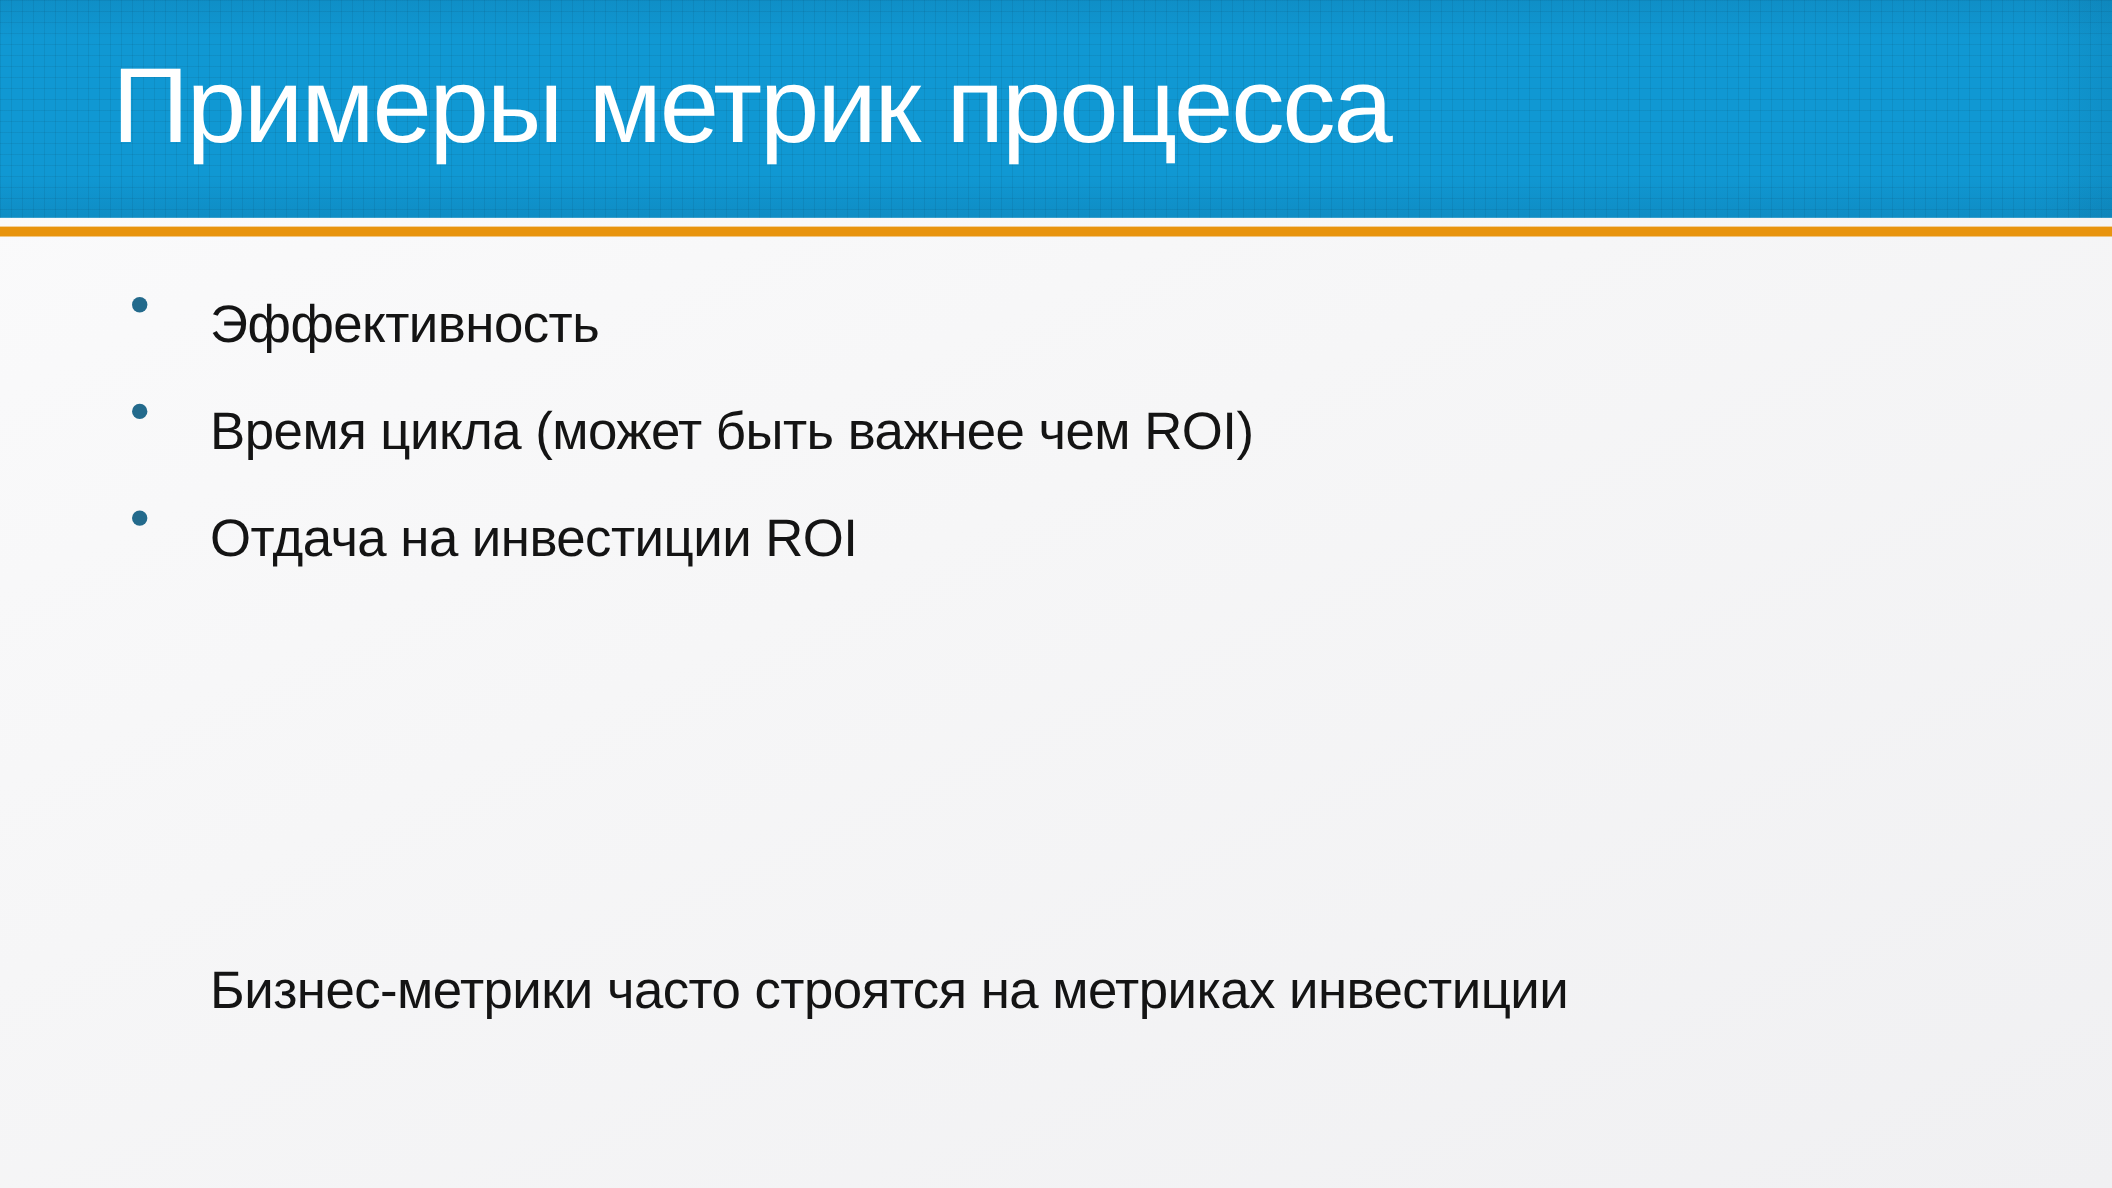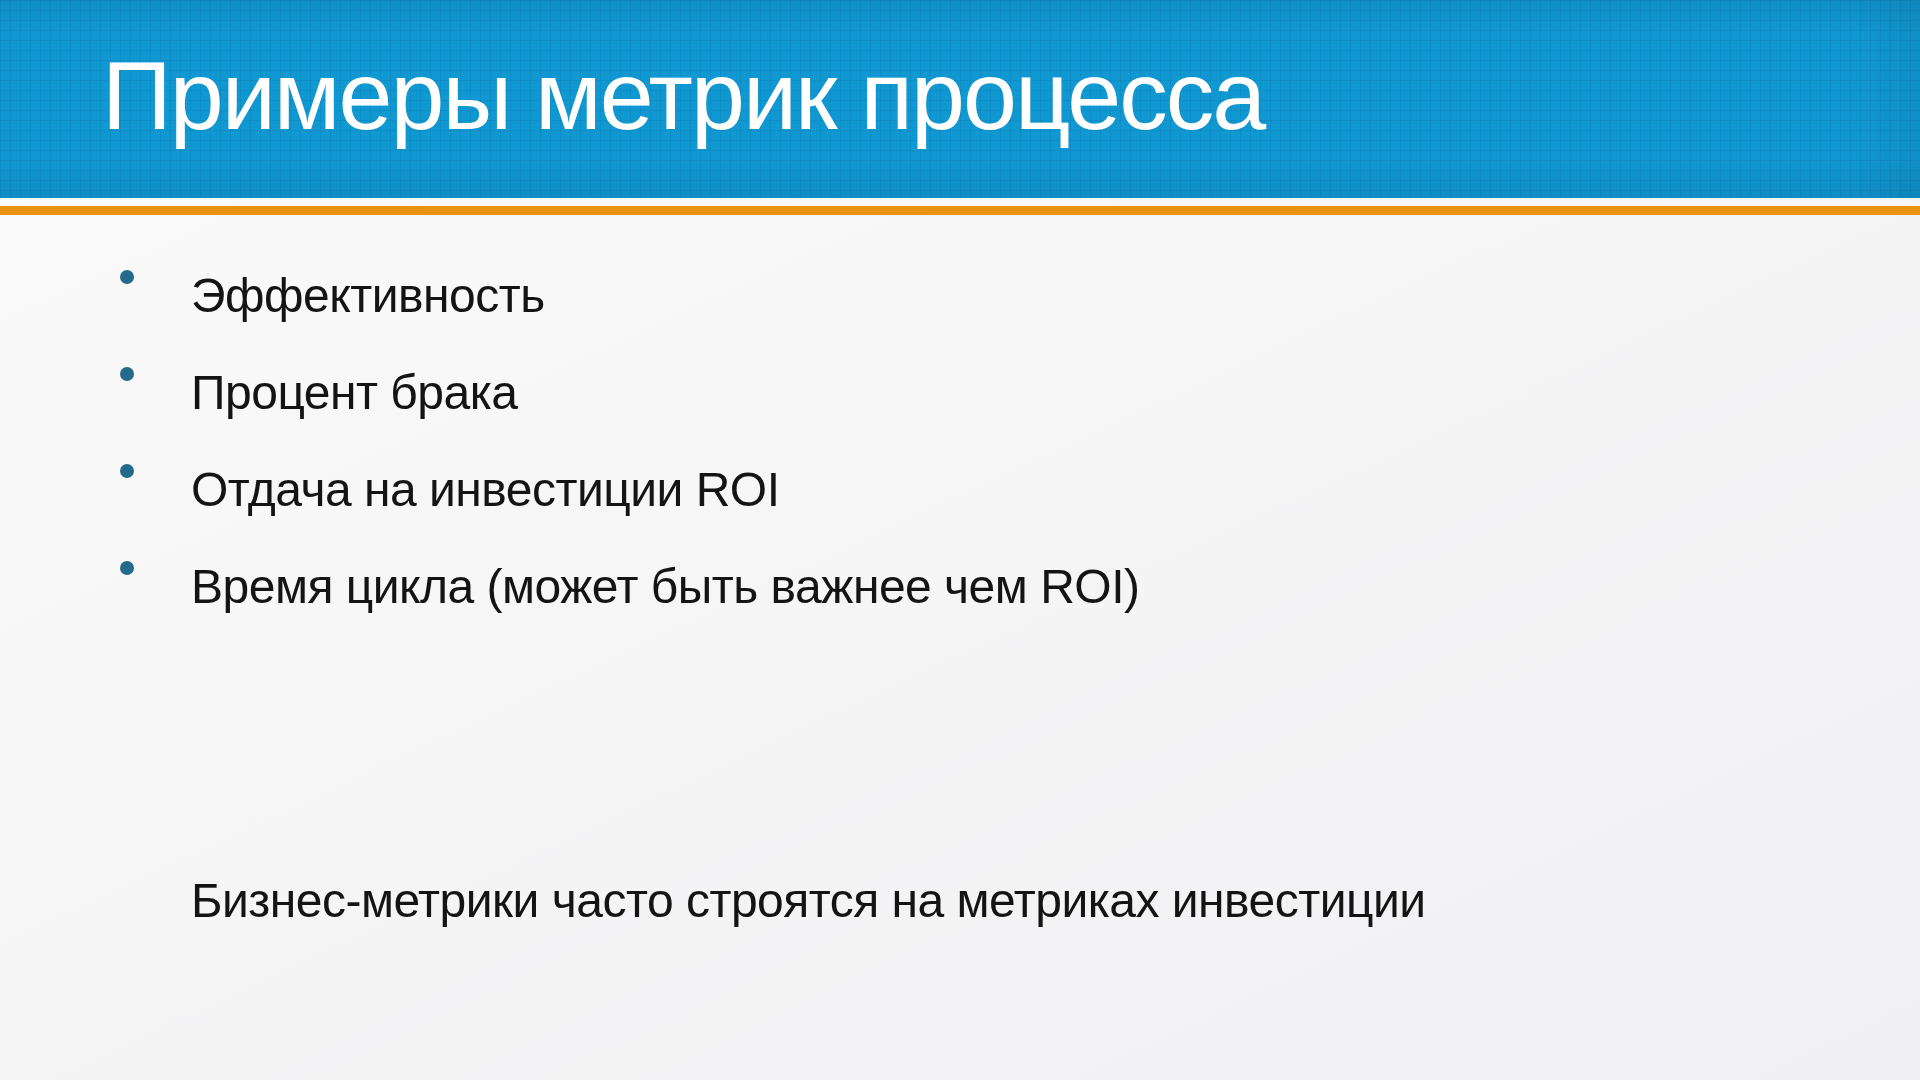--- a/index.html
+++ b/index.html
@@ -119,29 +119,25 @@
 
   <div class="body">
 
     <ul class="bullets">
       <li>
         <span class="dot"></span>
         <span class="bullet-text">Эффективность</span>
       </li>
       <li>
         <span class="dot"></span>
-        <span class="bullet-text">Процент брака</span>
+        <span class="bullet-text">Время цикла (может быть важнее чем ROI)</span>
       </li>
       <li>
         <span class="dot"></span>
         <span class="bullet-text">Отдача на инвестиции ROI</span>
-      </li>
-      <li>
-        <span class="dot"></span>
-        <span class="bullet-text">Время цикла (может быть важнее чем ROI)</span>
       </li>
     </ul>
 
     <p class="note">Бизнес-метрики часто строятся на метриках инвестиции</p>
 
 
   </div>
 </div>
 
 </body></html>

